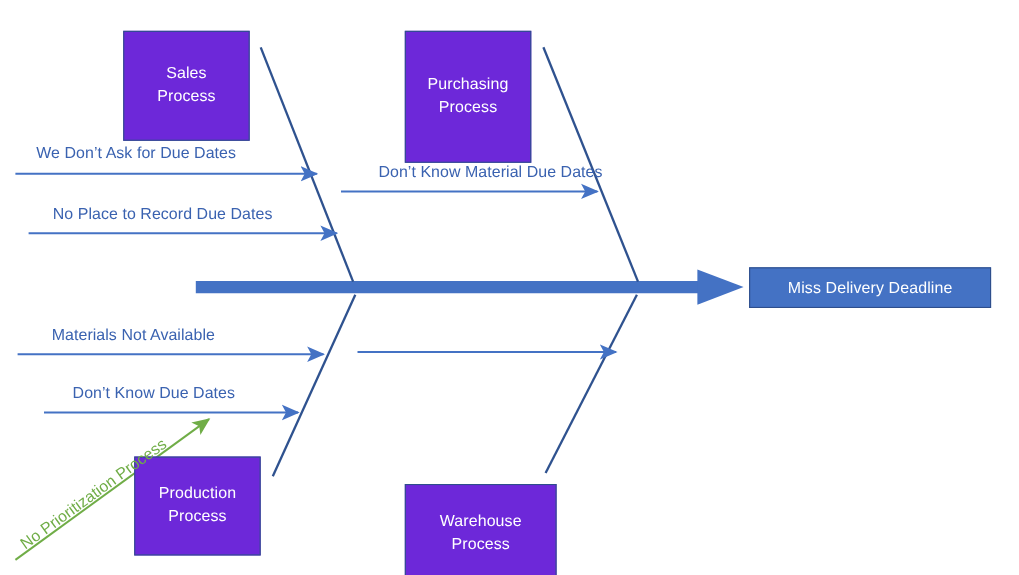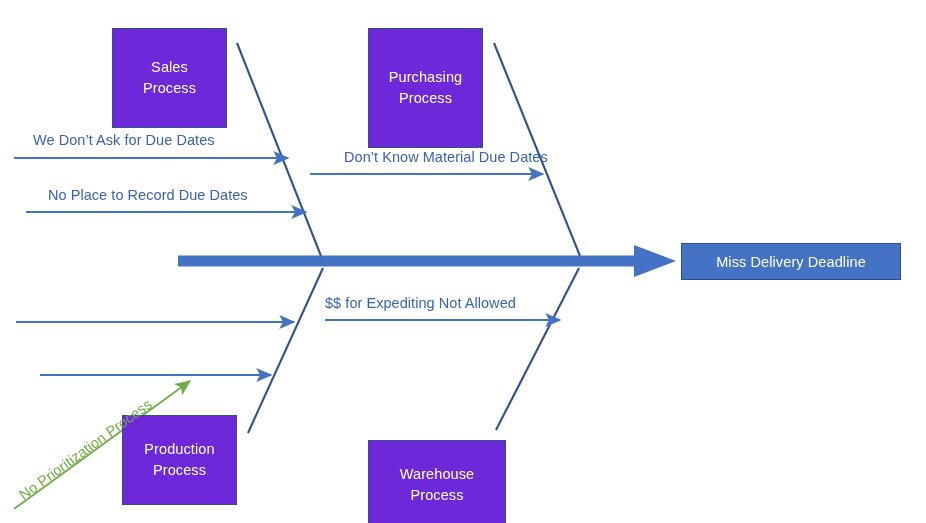--- a/index.html
+++ b/index.html
@@ -129,19 +129,20 @@
   <div class="effect-box" style="left:681px; top:243px; width:220px; height:37px;">
     <span>Miss Delivery Deadline</span>
   </div>
 
   <div class="cause-label" style="left:48px; top:187px;">No Place to Record Due Dates</div>
 
   <div class="cause-label" style="left:33px; top:132px;">We Don’t Ask for Due Dates</div>
 
   <div class="cause-label" style="left:311px; top:149px;margin-left:33px;">Don’t Know Material Due Dates</div>
 
+  <div class="cause-label" style="left:47px; top:297px;">Materials Not Available</div>
 
+  <div class="cause-label" style="left:66px; top:350px;">Don’t Know Due Dates</div>
 
-  <div class="cause-label" style="left:325px; top:295px;">$$ for Expediting Not Allowed</div>
 
   <div class="green-label" style="left:16px; top:490px; transform: rotate(-36deg);">No Prioritization Process</div>
 
 </div>
 
 </body></html>

